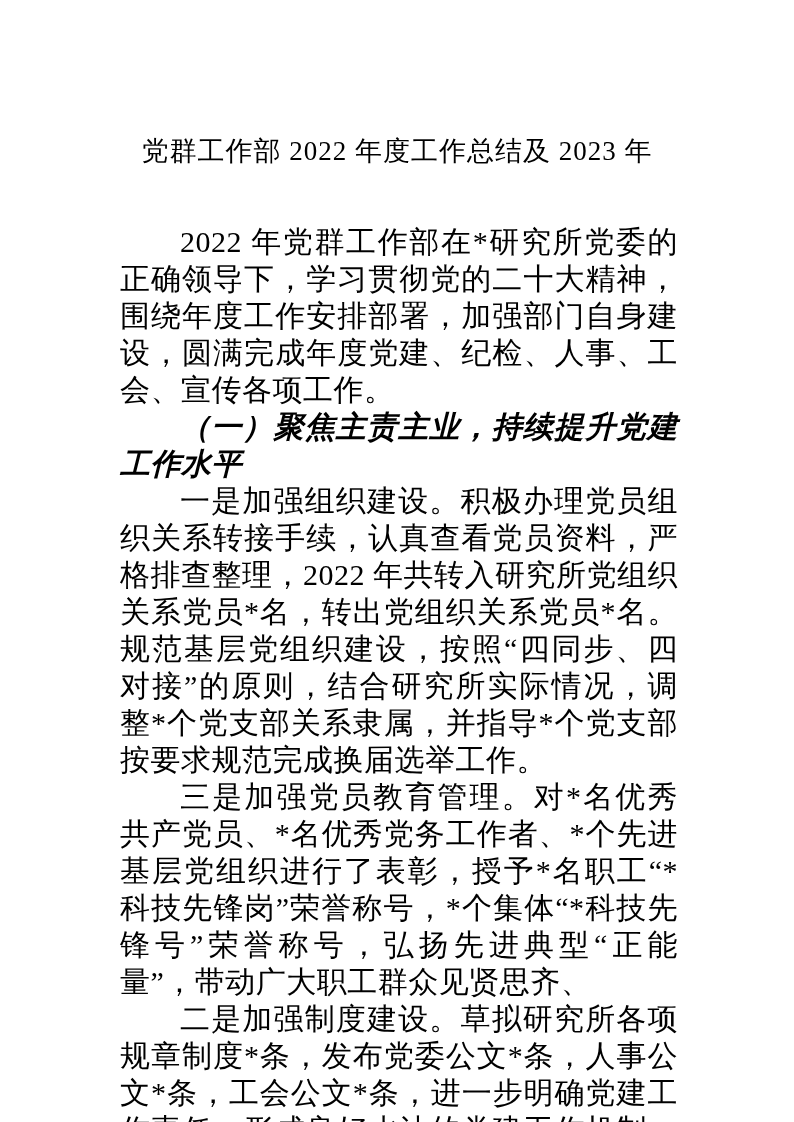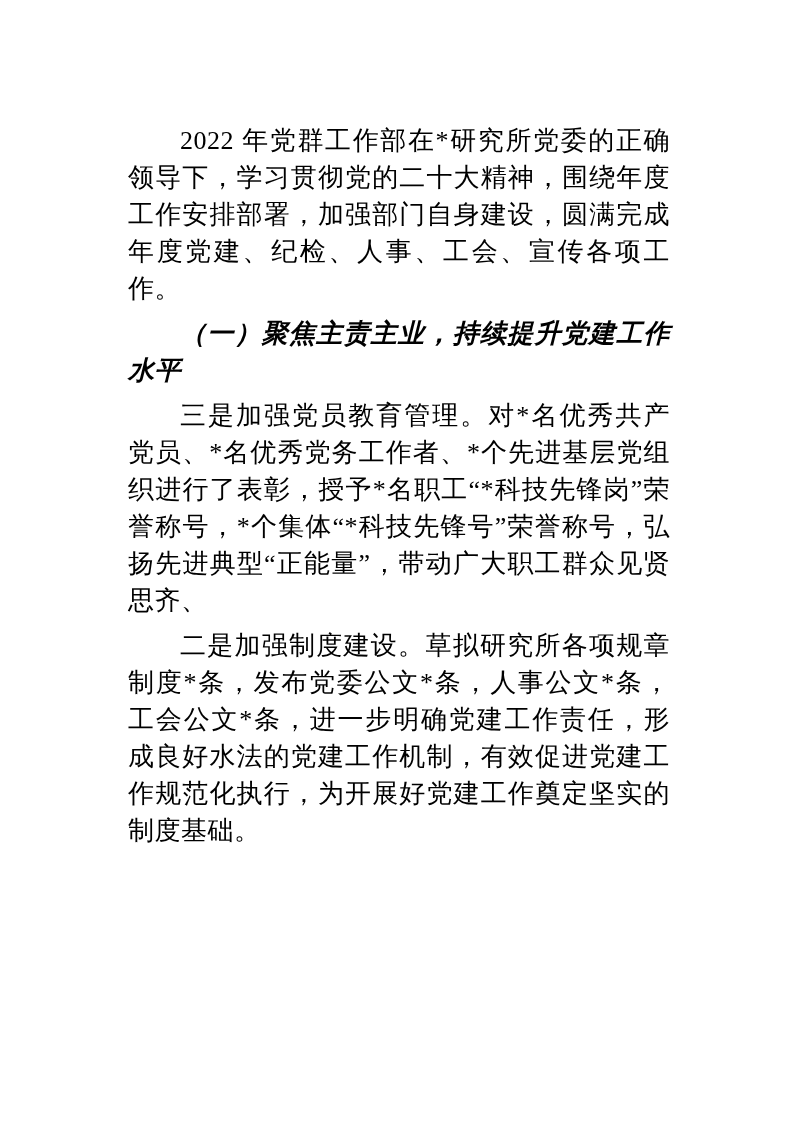--- a/index.html
+++ b/index.html
@@ -26,23 +26,23 @@
     letter-spacing: 1px;
   }
   .title-line {
     display: block;
     white-space: nowrap;
   }
   .content {
     margin: 43px 116px 0 120px;
   }
   .content p {
-    margin: 8px;
+    margin: 0;
     padding: 0;
-    font-size: 26px;
+    font-size: 30px;
     line-height: 37px;
     text-indent: 2em;
     text-align: justify;
     letter-spacing: 0.5px;
   }
   p.heading-1 {
     font-family: "Liberation Sans", "DejaVu Sans", sans-serif;
     font-weight: 700;
     letter-spacing: 0.5px;
   }
@@ -51,27 +51,29 @@
     letter-spacing: 0.5px;
     font-style: italic;
   }
 </style>
 </head>
 <body>
 
 <div class="page">
 
   <h1 class="doc-title">
+    <span class="title-line">党群工作部 2022 年度工作总结及 2023 年</span>
   </h1>
 
   <div class="content">
     <p class="body-para">2022 年党群工作部在*研究所党委的正确领导下，学习贯彻党的二十大精神，围绕年度工作安排部署，加强部门自身建设，圆满完成年度党建、纪检、人事、工会、宣传各项工作。</p>
 
 
     <p class="heading-2">（一）聚焦主责主业，持续提升党建工作水平</p>
 
+    <p class="body-para">一是加强组织建设。积极办理党员组织关系转接手续，认真查看党员资料，严格排查整理，2022 年共转入研究所党组织关系党员*名，转出党组织关系党员*名。规范基层党组织建设，按照“四同步、四对接”的原则，结合研究所实际情况，调整*个党支部关系隶属，并指导*个党支部按要求规范完成换届选举工作。</p>
 
     <p class="body-para">三是加强党员教育管理。对*名优秀共产党员、*名优秀党务工作者、*个先进基层党组织进行了表彰，授予*名职工“*科技先锋岗”荣誉称号，*个集体“*科技先锋号”荣誉称号，弘扬先进典型“正能量”，带动广大职工群众见贤思齐、</p>
 
     <p class="body-para">二是加强制度建设。草拟研究所各项规章制度*条，发布党委公文*条，人事公文*条，工会公文*条，进一步明确党建工作责任，形成良好水法的党建工作机制，有效促进党建工作规范化执行，为开展好党建工作奠定坚实的制度基础。</p>
   </div>
 
 </div>
 
 </body></html>

